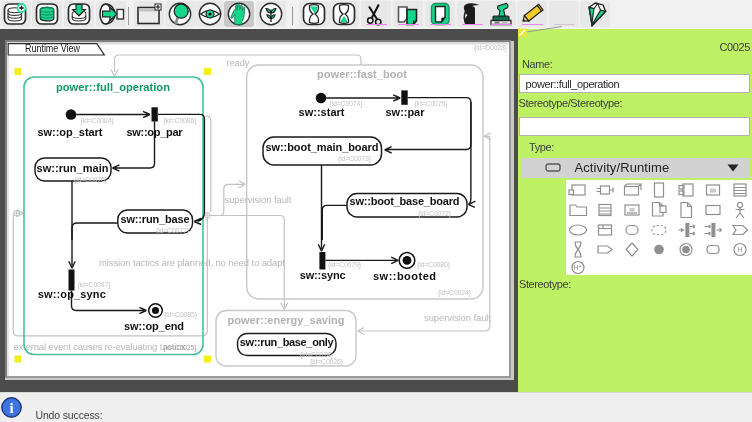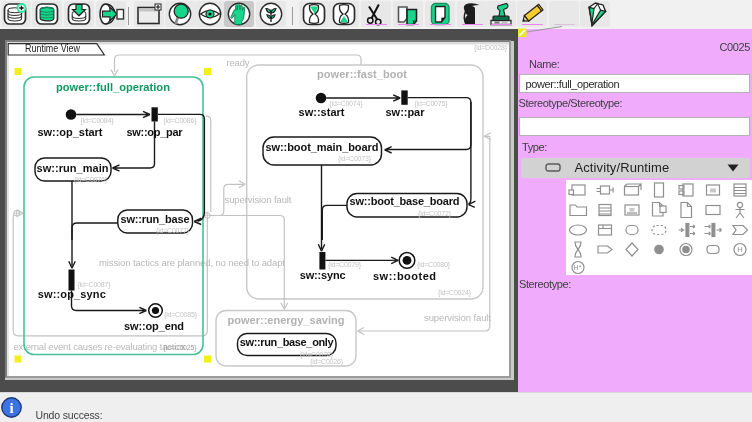--- a/index.html
+++ b/index.html
@@ -4,21 +4,21 @@
 *{margin:0;padding:0;box-sizing:border-box}
 html,body{width:752px;height:422px;overflow:hidden;background:#ebebeb;font-family:"Liberation Sans",sans-serif}
 .abs{position:absolute}
 #toolbar{position:absolute;left:0;top:0;width:752px;height:29px;background:#f1f1f1}
 .tbtn{position:absolute;top:1px;width:30px;height:26px;background:#e8e8e8;border-radius:3px}
 .tbtn svg{position:absolute;left:0;top:0}
 .sep{position:absolute;top:7px;width:1px;height:18px;background:#9a9a9a}
 .ul{position:absolute;top:22.5px;height:1.6px;width:21px;background:#ee82ee;border-radius:1px}
 #canvaszone{position:absolute;left:0;top:29px;width:518px;height:363px;background:#4c4c4c}
 #bezel{position:absolute;left:5px;top:11px;width:505.5px;height:337.5px;background:#fff;border:2px solid;border-color:#7e7e7e #9b9b9b #9b9b9b #7e7e7e;box-shadow:inset 0 2.5px 0 #dcdcdc,inset 2px 0 0 #e5e5e5}
-#rpanel{position:absolute;left:518px;top:29px;width:234px;height:363px;background:#f0abfc;font-family:"Liberation Sans",sans-serif}
+#rpanel{position:absolute;left:518px;top:29px;width:234px;height:363px;background:#bef264;font-family:"Liberation Sans",sans-serif}
 #statusbar{position:absolute;left:0;top:392px;width:752px;height:30px;background:#efefef;border-top:1px solid #d8d8d8}
 .plabel{position:absolute;font-size:11px;letter-spacing:-0.4px;color:#3d3d3d}
 .pinput{position:absolute;left:0.5px;width:231px;height:19px;background:#fff;border:1px solid #b2b2b2}
 </style></head>
 <body>
 <div id="toolbar">
 
 <div class="tbtn" style="left:1px">
       <svg width="30" height="26" viewBox="0 0 30 26">
 <rect x="3.5" y="3" width="21" height="20" rx="5" fill="#fff" stroke="#2b2b2b" stroke-width="1.7"></rect>
@@ -325,25 +325,25 @@
 <g fill="#f2ef1c">
 <rect x="14.5" y="68" width="7" height="7"></rect>
         <rect x="204" y="68" width="7" height="7"></rect>
 <rect x="14.5" y="355.5" width="7" height="7"></rect>
         <rect x="204" y="355.5" width="7" height="7"></rect>
 </g>
 </g>
 </svg>
 <div id="rpanel">
 <div class="plabel" style="right:2px;top:11.5px">C0025</div>
-<div class="plabel" style="left:11px;top:28.5px">Name:</div>
+<div class="plabel" style="left:4px;top:28.5px">Name:</div>
 <div class="pinput" style="top:44.5px;font-size:11px;letter-spacing:-0.4px;color:#2a2a2a;line-height:18px;padding-left:6px">power::full_operation</div>
 <div class="plabel" style="left:0.5px;top:68px">Stereotype/Stereotype:</div>
 <div class="pinput" style="top:87.5px"></div>
-<div class="plabel" style="left:4px;top:111.5px">Type:</div>
+<div class="plabel" style="left:11px;top:111.5px">Type:</div>
 <div style="position:absolute;left:2.5px;top:128.5px;width:229px;height:20px;background:#d2d2d2">
 <svg class="abs" style="left:24px;top:5.5px" width="16" height="9" viewBox="0 0 16 9">
         <rect x="1" y="1" width="14" height="7" rx="2.2" fill="none" stroke="#5a5a5a" stroke-width="1.4"></rect>
       </svg>
 <div class="abs" style="left:54px;top:2.5px;font-size:13px;letter-spacing:0.1px;color:#222">Activity/Runtime</div>
 <svg class="abs" style="right:11px;top:6.5px" width="12" height="8" viewBox="0 0 12 8">
         <path d="M0.5 0.5 h11 L6 7.5 z" fill="#222"></path>
       </svg>
 </div>
 <div style="position:absolute;left:48px;top:151px;width:186px;height:95px;background:#fff">

